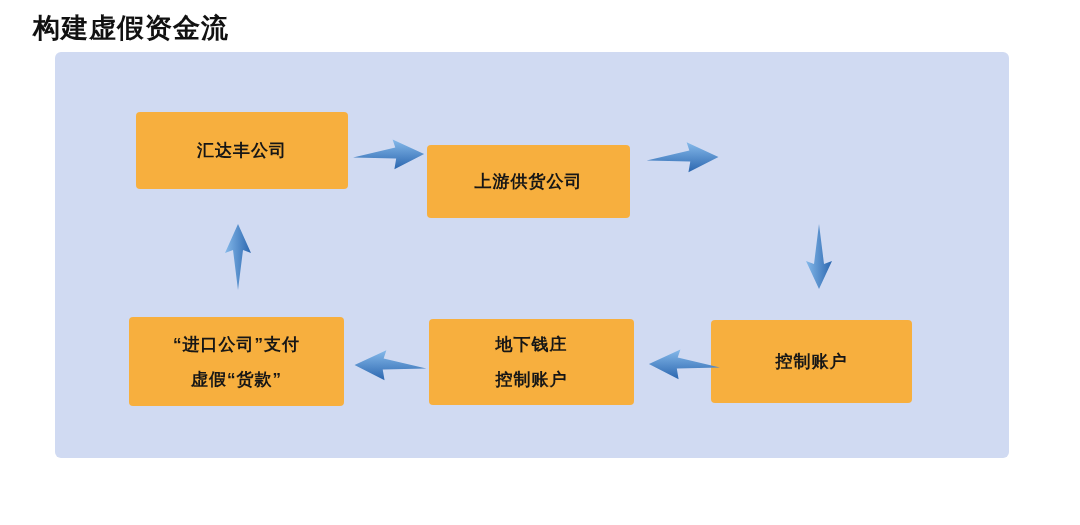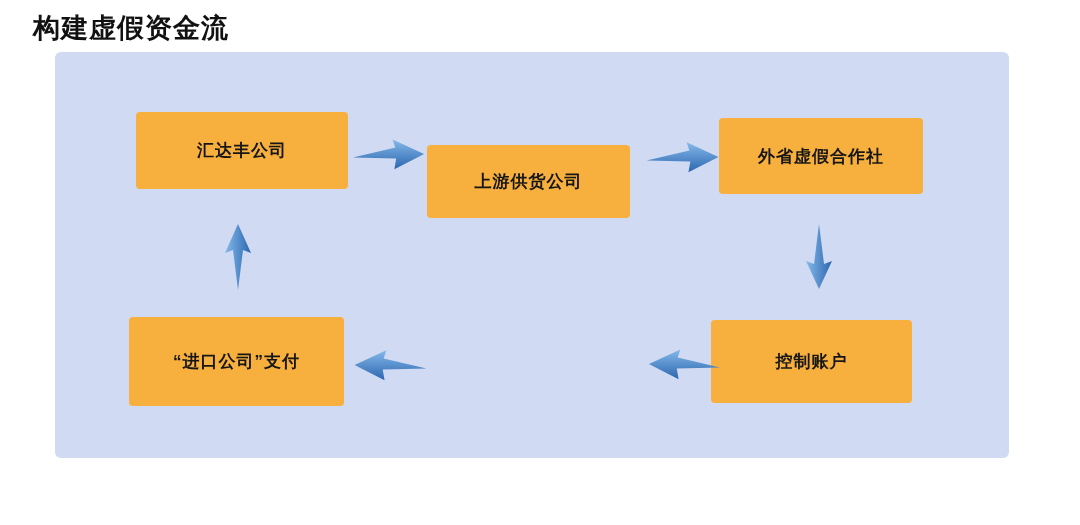--- a/index.html
+++ b/index.html
@@ -77,29 +77,31 @@
   <div class="title">构建虚假资金流</div>
 
   <div class="panel"></div>
 
   <div class="node n1">
     <span>汇达丰公司</span>
   </div>
   <div class="node n2">
     <span>上游供货公司</span>
   </div>
-  <div class="node n3">
-    <span>外省虚假合作社</span>
-  </div>
 
   <div class="node n4">
     <span>控制账户</span>
   </div>
+  <div class="node n5">
+    <span>地下钱庄</span>
+    <span>控制账户</span>
+  </div>
   <div class="node n6">
     <span>“进口公司”支付</span>
+    <span>虚假“货款”</span>
   </div>
 
   <svg class="arrow a1" viewBox="0 0 80 44">
     <polygon points="0,27 47,16 44,7 79,23 46,40 48,28" fill="url(#agradH)"></polygon>
   </svg>
   <svg class="arrow a2" viewBox="0 0 80 44">
     <polygon points="0,27 47,16 44,7 79,23 46,40 48,28" fill="url(#agradH)"></polygon>
   </svg>
   <svg class="arrow a3" viewBox="0 0 32 66">
     <polygon points="16,0 21,40 29,37 16,65 3,37 11,40" fill="url(#agradV)"></polygon>

